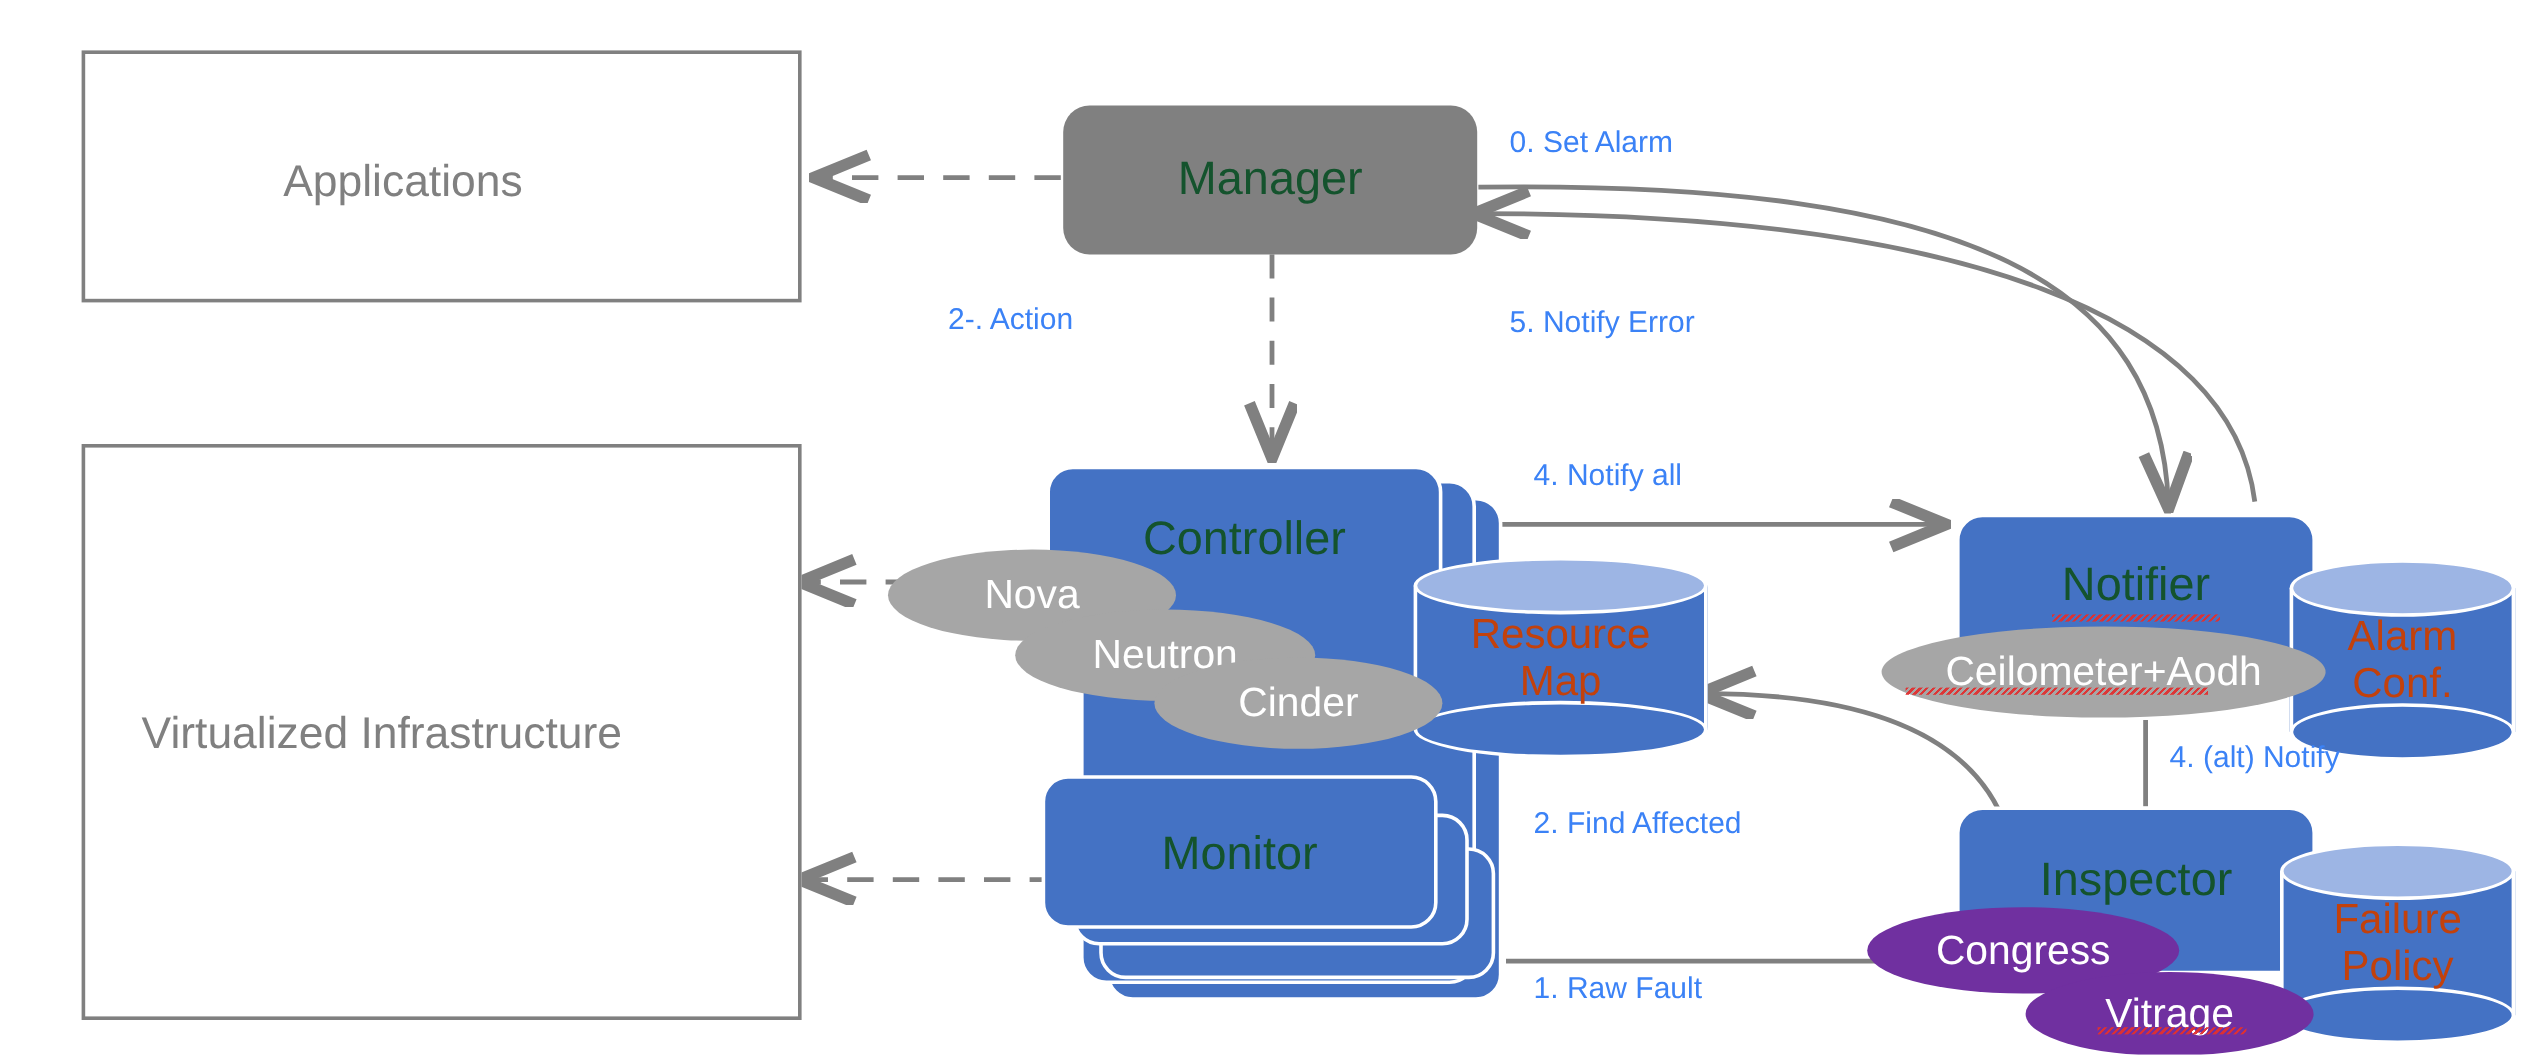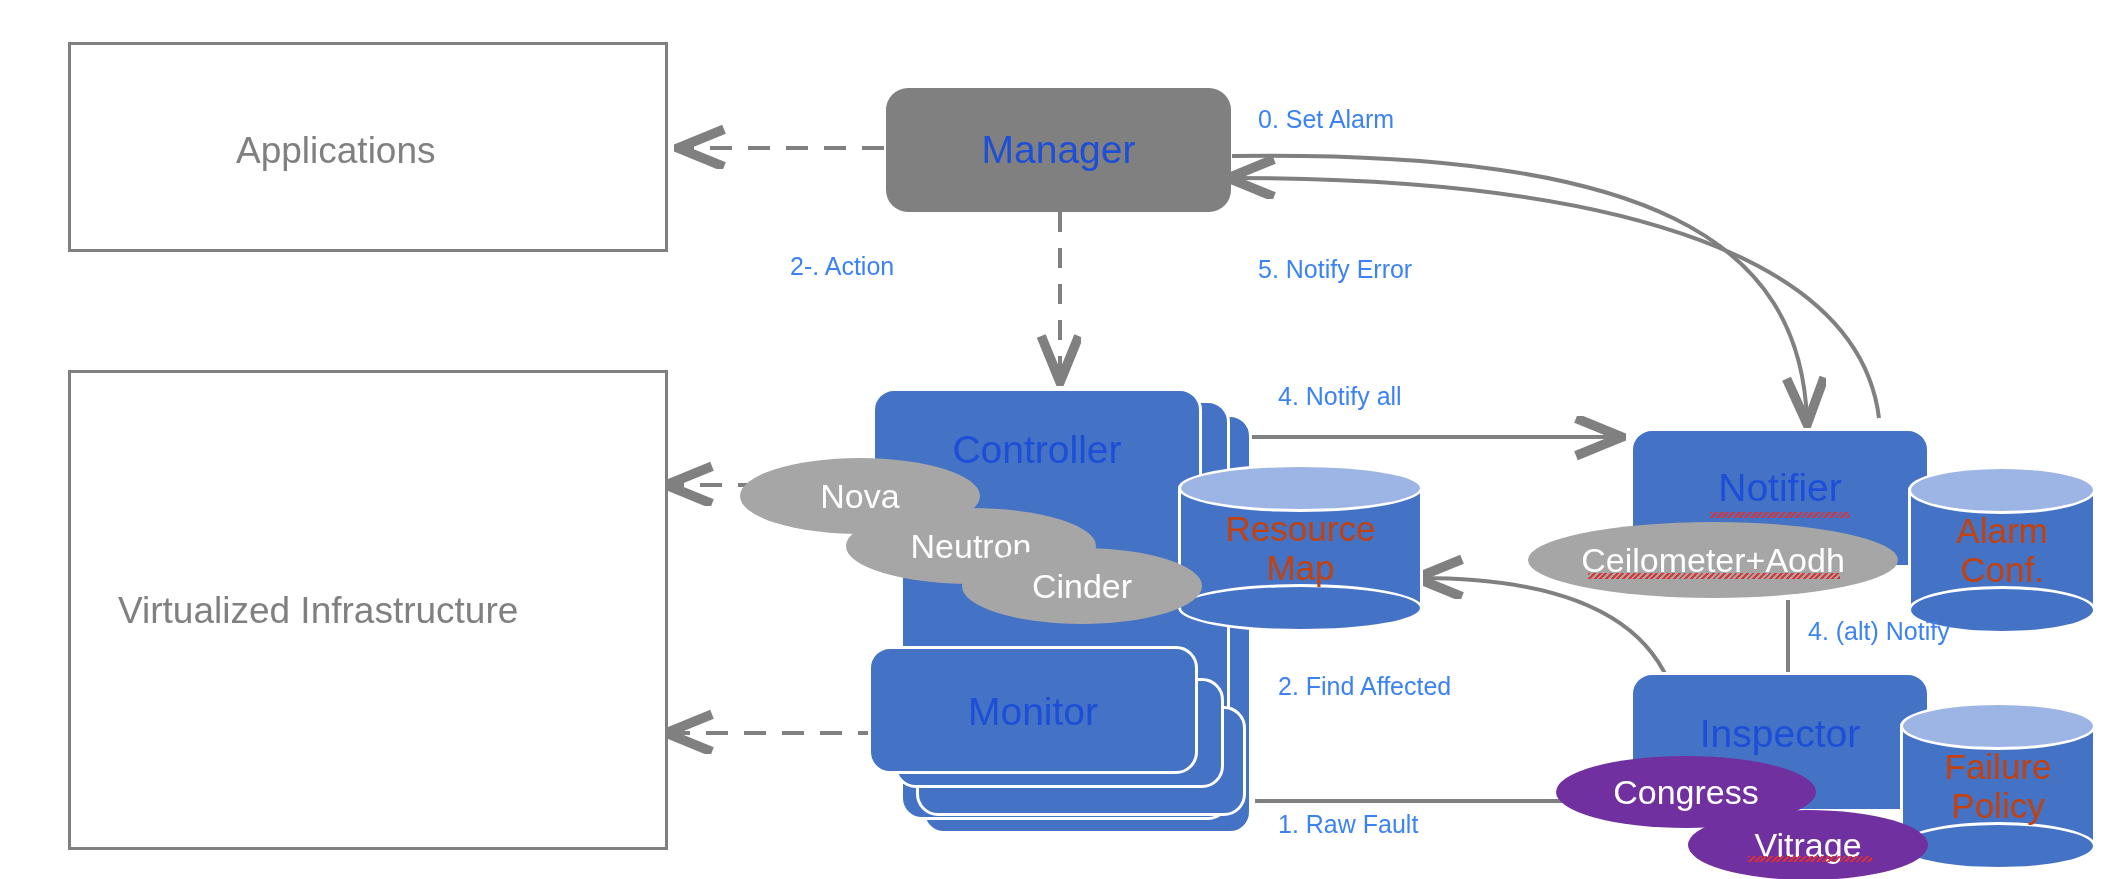--- a/index.html
+++ b/index.html
@@ -7,21 +7,21 @@
   #stage{position:relative;width:2108px;height:879px;background:#ffffff;overflow:hidden;}
 
   
   .outline-box{position:absolute;border:3px solid #808080;background:#ffffff;box-sizing:border-box;}
   .outline-label{position:absolute;color:#808080;font-size:37px;white-space:nowrap;}
 
   
   .rbox{position:absolute;border-radius:22px;box-sizing:border-box;}
   .rbox.blue{background:#4472C4;}
   .rbox.gray{background:#808080;}
-  .rbox-label{position:absolute;color:#1d4ed8;font-size:39px;white-space:nowrap;text-align:center;}
+  .rbox-label{position:absolute;color:#14532d;font-size:39px;white-space:nowrap;text-align:center;}
 
   
   .stack-layer{position:absolute;border-radius:22px;background:#4472C4;border:3px solid #ffffff;box-sizing:border-box;}
 
   
   .cyl{position:absolute;}
   .cyl .body{position:absolute;left:0;right:0;top:24px;bottom:24px;background:#4472C4;border-left:3px solid #ffffff;border-right:3px solid #ffffff;box-sizing:border-box;}
   .cyl .top{position:absolute;left:0;right:0;top:0;height:48px;border-radius:50%;background:#9DB5E4;border:3px solid #ffffff;box-sizing:border-box;}
   .cyl .bot{position:absolute;left:0;right:0;bottom:0;height:48px;border-radius:50%;background:#4472C4;border:3px solid #ffffff;box-sizing:border-box;}
   .cyl .cap-label{position:absolute;left:0;right:0;top:50%;transform:translateY(-50%);color:#c2410c;font-size:35px;text-align:center;line-height:1.12;z-index:4;}
@@ -135,21 +135,21 @@
   <div class="ellipse gray" style="left:740px;top:458px;width:240px;height:76px;">
     <span>Nova</span>
   </div>
   <div class="ellipse gray" style="left:846px;top:508px;width:250px;height:76px;">
     <span>Neutron</span>
   </div>
   <div class="ellipse gray" style="left:962px;top:548px;width:240px;height:76px;">
     <span>Cinder</span>
   </div>
 
-  <div class="ellipse gray" style="left:1528px;top:522px;width:370px;height:76px;">
+  <div class="ellipse gray" style="left:1568px;top:522px;width:370px;height:76px;">
     <span>Ceilometer+Aodh</span>
   </div>
   <div class="squig" style="left:1588px;top:573px;width:252px;"></div>
 
   <div class="ellipse purple" style="left:1556px;top:756px;width:260px;height:72px;">
     <span>Congress</span>
   </div>
   <div class="ellipse purple" style="left:1688px;top:810px;width:240px;height:70px;">
     <span>Vitrage</span>
   </div>

